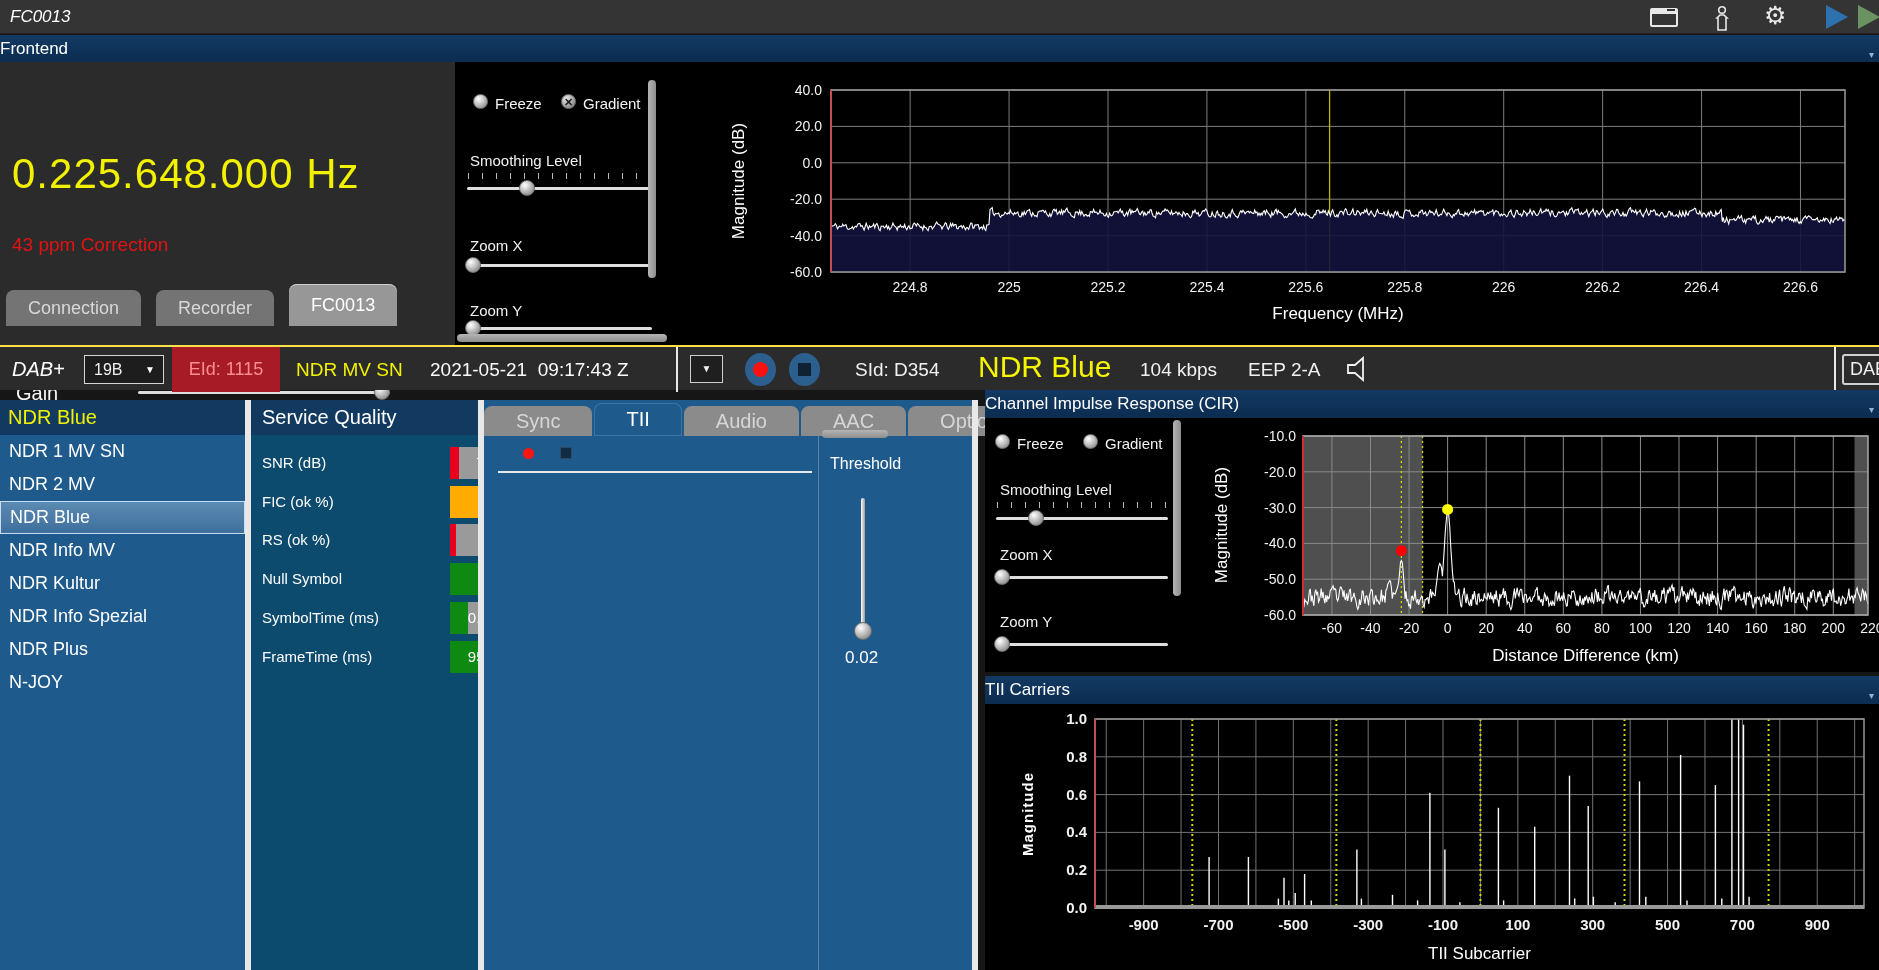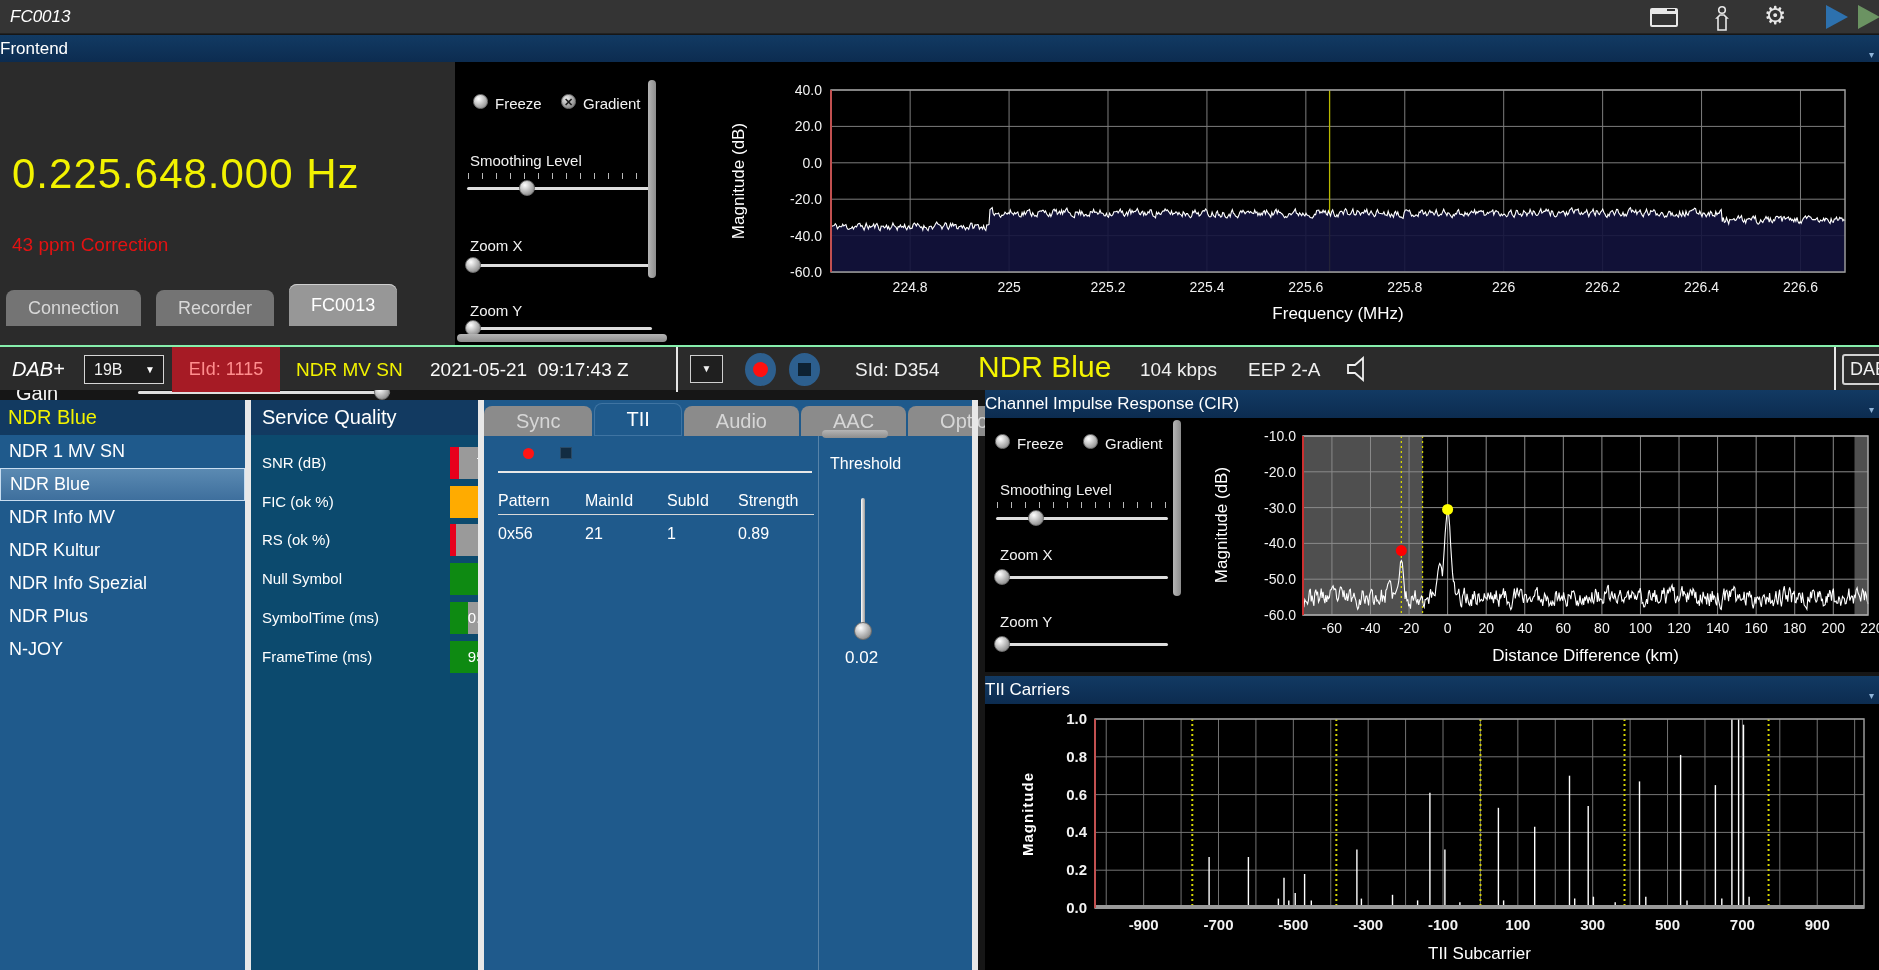--- a/index.html
+++ b/index.html
@@ -47,21 +47,21 @@
            background:radial-gradient(circle at 35% 30%, #ffffff, #8c8c8c 80%); border:1px solid #6e6e6e; }
   .ticks { position:absolute; height:6px;
            background:repeating-linear-gradient(90deg, #b9b9b9 0 1px, transparent 1px 14px); }
   .handle { position:absolute; background:linear-gradient(90deg,#b5b5b5,#8d8d8d); border-radius:4px; }
   .handle-h { background:linear-gradient(#b5b5b5,#8d8d8d); }
 
   .black-col { left:455px; top:62px; width:217px; height:283px; background:#000; }
   .spectrum-area { left:672px; top:62px; width:1207px; height:283px; background:#000; }
 
   
-  .dab-bar { left:0; top:345px; width:1879px; height:45px; background:#2b2b2b; border-top:2px solid #86efac; }
+  .dab-bar { left:0; top:345px; width:1879px; height:45px; background:#2b2b2b; border-top:2px solid #fde047; }
   .dab-mode { position:absolute; left:12px; top:11px; font-size:20px; font-style:italic; color:#fff; }
   .chan-box { position:absolute; left:84px; top:8px; width:80px; height:29px; border:1px solid #d5d5d5; background:#1d1d1d;
               font-size:16px; line-height:27px; padding-left:9px; cursor:pointer; }
   .chan-box .arr { position:absolute; right:8px; top:0; font-size:10px; line-height:27px; color:#fff; }
   .eid-block { position:absolute; left:172px; top:0; width:108px; height:45px; background:#a61b25;
                color:#ff8e8e; font-size:18px; text-align:center; line-height:45px; }
   .ens-label { position:absolute; left:296px; top:12px; font-size:19px; color:#f2f200; }
   .time-label { position:absolute; left:430px; top:12px; font-size:19px; color:#fafafa; white-space:pre; }
   .vsep { position:absolute; top:0; width:2px; height:45px; background:#e8e8e8; }
   .mini-drop { position:absolute; left:690px; top:8px; width:33px; height:28px; border:1px solid #cfcfcf;
@@ -251,20 +251,21 @@
         </svg>
     </div>
     <div class="vsep" style="left:1834px;"></div>
     <div class="dab-badge">DAB</div>
   </div>
 
   <div class="abs svc-panel">
     <div class="svc-header">NDR Blue</div>
     <div id="service-list">
         <div class="svc-item">NDR 1 MV SN</div>
+        <div class="svc-item">NDR 2 MV</div>
         <div class="svc-item selected">NDR Blue</div>
         <div class="svc-item">NDR Info MV</div>
         <div class="svc-item">NDR Kultur</div>
         <div class="svc-item">NDR Info Spezial</div>
         <div class="svc-item">NDR Plus</div>
         <div class="svc-item">N-JOY</div>
       </div>
   </div>
   <div class="sep-v" style="left:245px;top:400px;height:570px;"></div>
 
@@ -315,35 +316,20 @@
         </div>
       </div>
   </div>
   <div class="sep-v" style="left:478px;top:400px;height:570px;"></div>
 
   <div class="abs detail-panel"></div>
   <div class="abs detail-tabs" id="detail-tabs"><span class="dtab">Sync</span><span class="dtab active">TII</span><span class="dtab">Audio</span><span class="dtab">AAC</span><span class="dtab">Options</span></div>
   <div class="ind-dot abs"></div>
   <div class="ind-sq abs"></div>
   <div class="hline abs" style="left:498px;top:471px;width:314px;"></div>
-  <div class="tii-table abs" id="tii-table">
-      <div class="tr">
-        <span class="tc c0">Pattern</span>
-        <span class="tc c1">MainId</span>
-        <span class="tc c2">SubId</span>
-        <span class="tc c3">Strength</span>
-      </div>
-      <div class="th-underline"></div>
-      <div class="tr">
-        <span class="tc c0">0x56</span>
-        <span class="tc c1">21</span>
-        <span class="tc c2">1</span>
-        <span class="tc c3">0.89</span>
-      </div>
-    </div>
   <div class="faint-line abs" style="left:818px;top:436px;height:534px;"></div>
   <div class="handle handle-h abs" style="left:822px;top:430px;width:66px;height:8px;"></div>
   <span class="thr-label abs">Threshold</span>
   <div class="vtrack" style="left:861px;top:498px;height:138px;">
     <div class="thumb" style="left:-7px;top:124px;width:18px;height:18px;"></div>
   </div>
   <span class="thr-val abs">0.02</span>
   <div class="sep-v" style="left:972px;top:400px;height:570px;"></div>
 
   <div class="abs navy-header cir-header">

